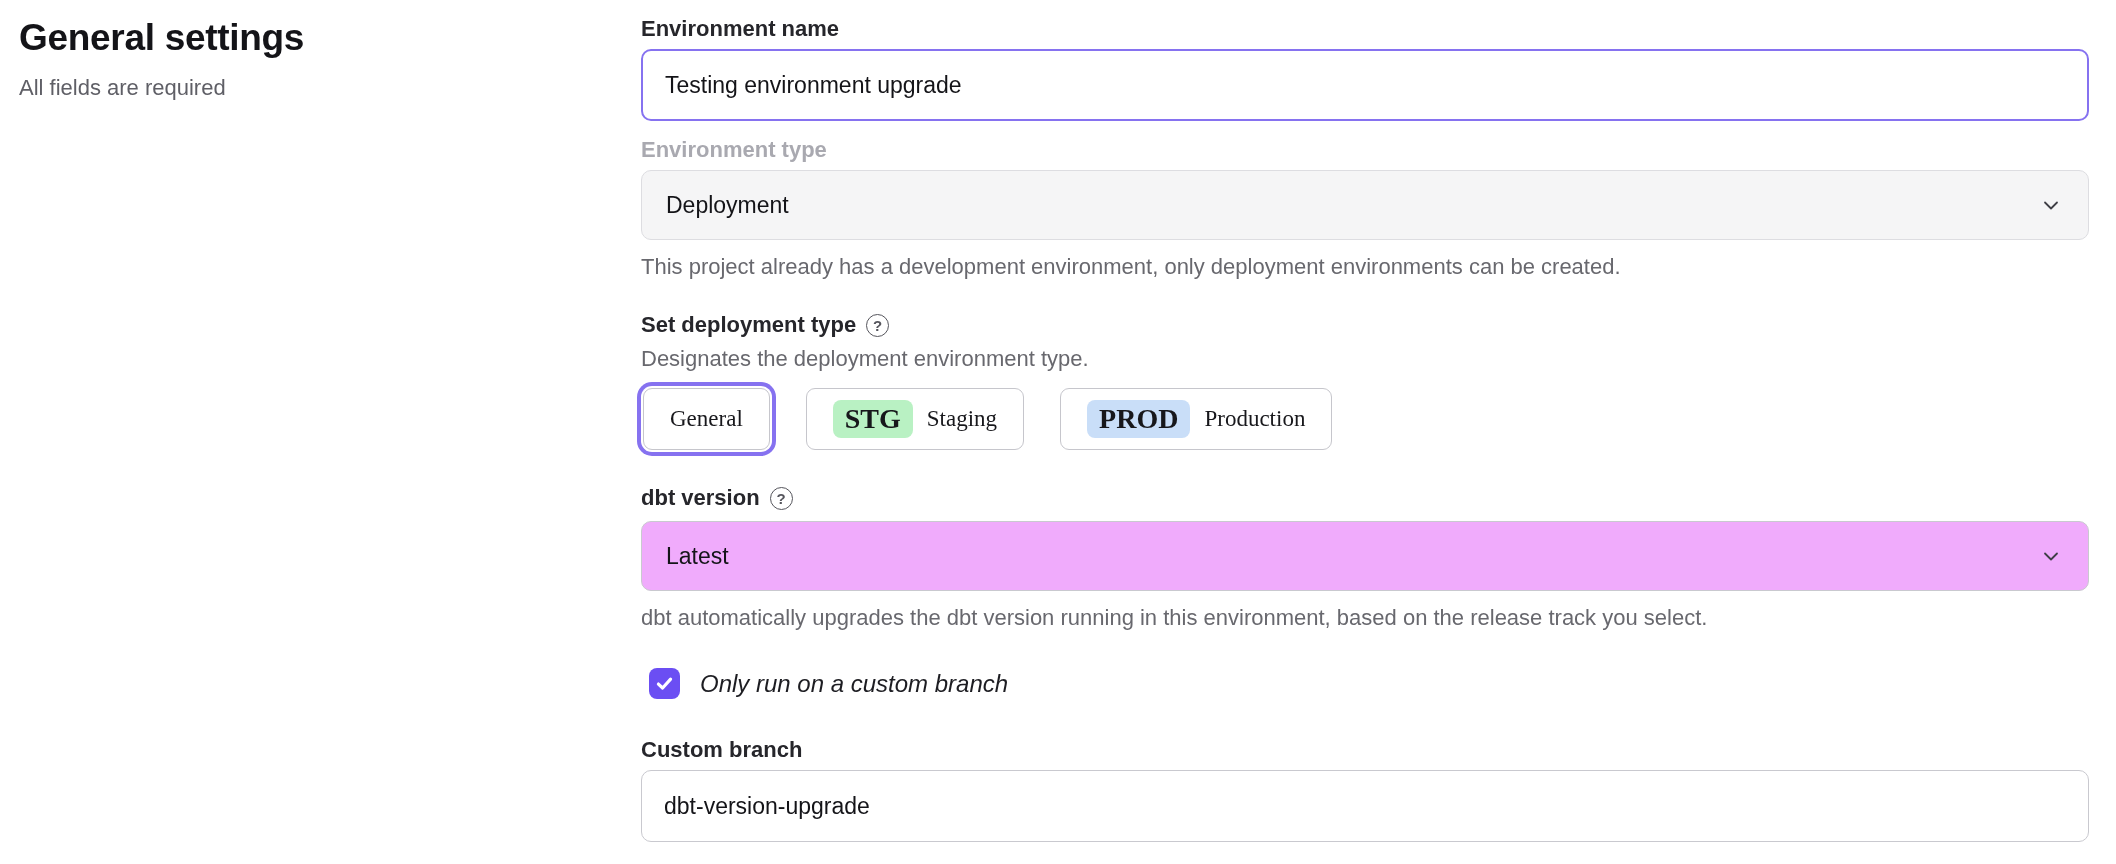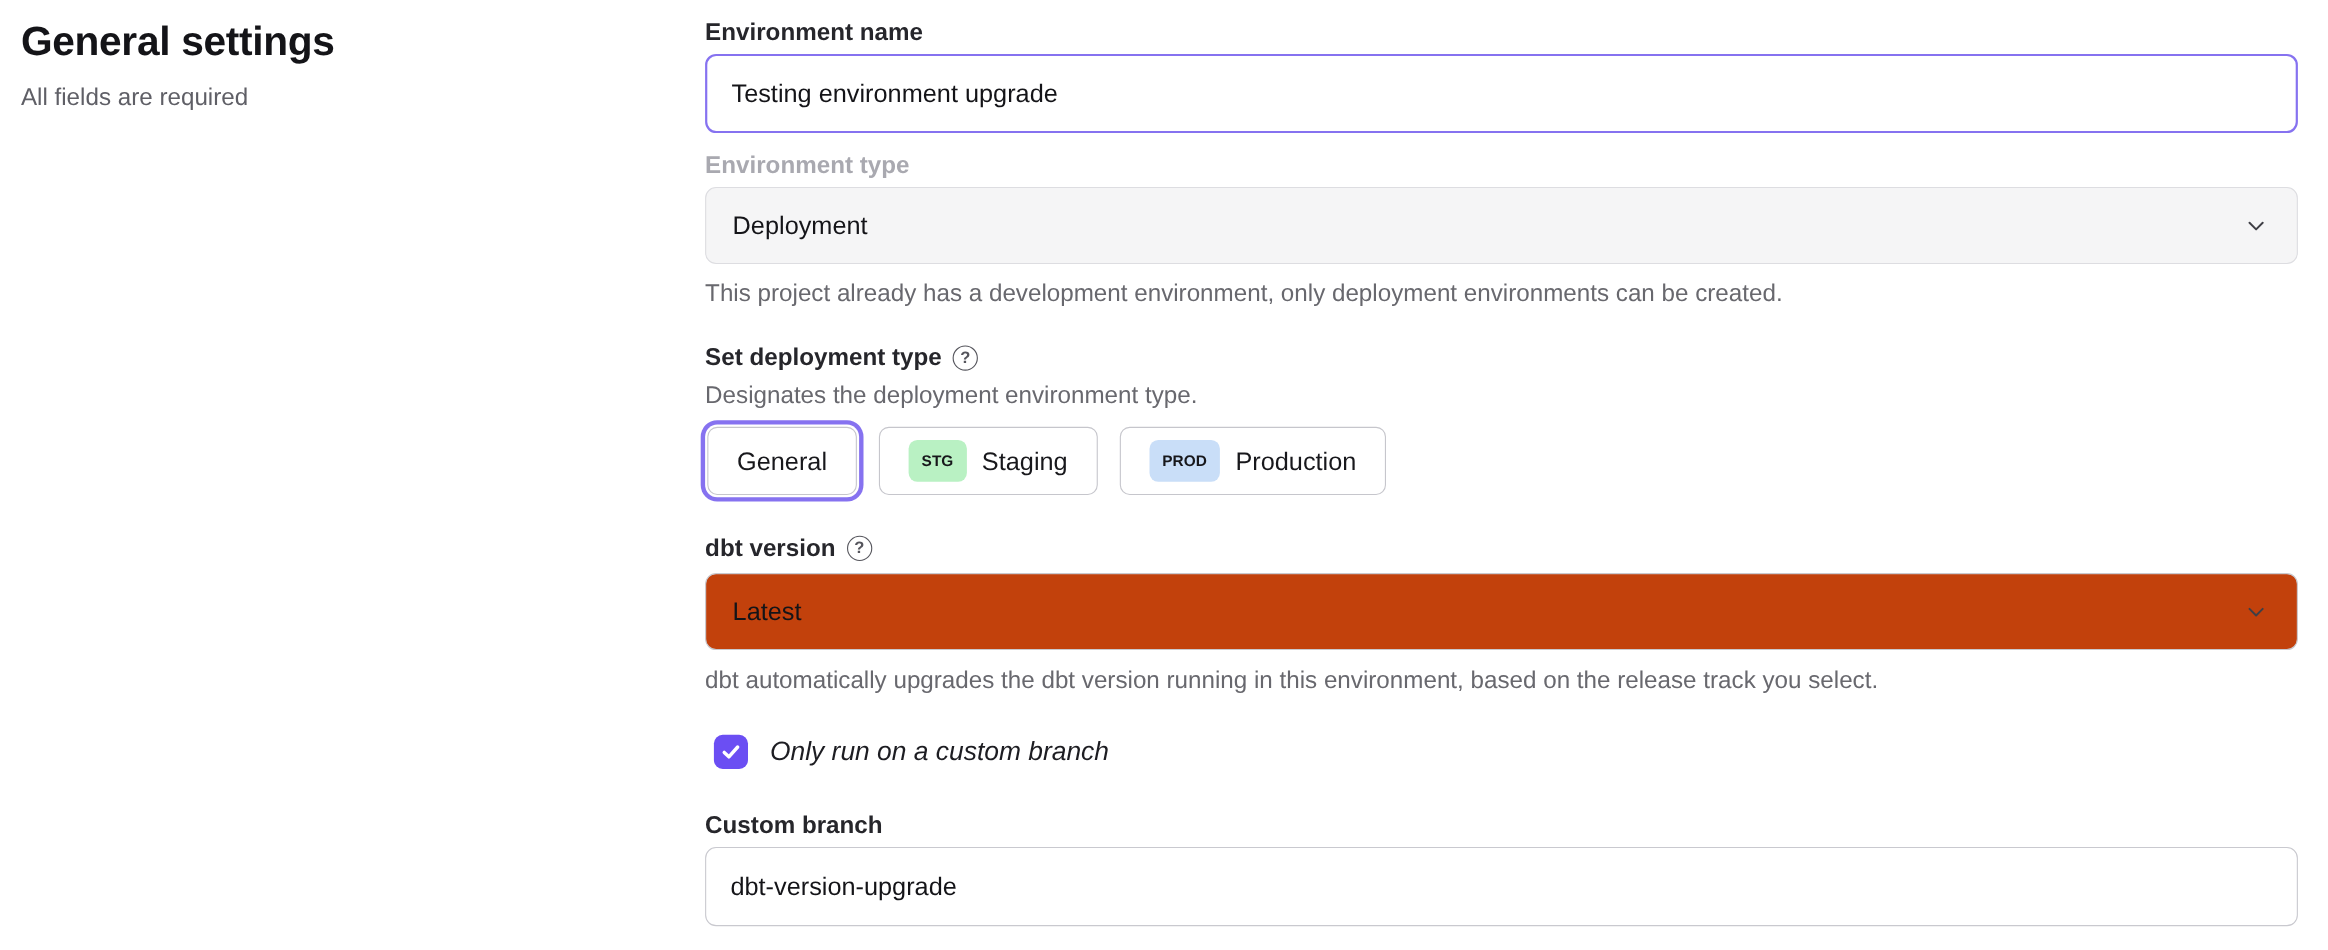--- a/index.html
+++ b/index.html
@@ -78,21 +78,21 @@
   .text-input.focused {
     border: 2.5px solid #8672f0;
   }
 
   .select-box {
     position: relative;
     width: 100%;
     height: 70px;
     border: 1px solid #c9c9cf;
     border-radius: 10px;
-    background: #c2410c;
+    background: #f0abfc;
     display: flex;
     align-items: center;
     padding: 0 24px;
     font-size: 23px;
     color: #141418;
     cursor: pointer;
   }
   .select-box.disabled {
     background: #f5f5f6;
     border-color: #dddde1;
@@ -117,23 +117,24 @@
   .section-desc {
     margin-top: 5px;
     font-size: 22px;
     color: #68686e;
     line-height: 28px;
   }
 
   .btn-row {
     margin-top: 15px;
     display: flex;
-    gap: 20px;
+    gap: 36px;
     align-items: center;
     padding-left: 2px;
+    font-family: Liberation Serif, serif;
   }
   .type-btn {
     height: 62px;
     background: #ffffff;
     border: 1px solid #c6c6cc;
     border-radius: 9px;
     display: inline-flex;
     align-items: center;
     gap: 14px;
     padding: 0 26px;
@@ -146,21 +147,21 @@
   .type-btn.selected {
     box-shadow: 0 0 0 2px #ffffff, 0 0 0 6px #8672f0;
   }
   .type-badge {
     display: inline-flex;
     align-items: center;
     justify-content: center;
     height: 38px;
     padding: 0 12px;
     border-radius: 8px;
-    font-size: 14px;
+    font-size: 28px;
     font-weight: 600;
     color: #17171b;
   }
   .badge-stg  { background: #b9f1c3; }
   .badge-prod { background: #c9def8; }
 
   .checkbox-row {
     display: flex;
     align-items: center;
     gap: 20px;

